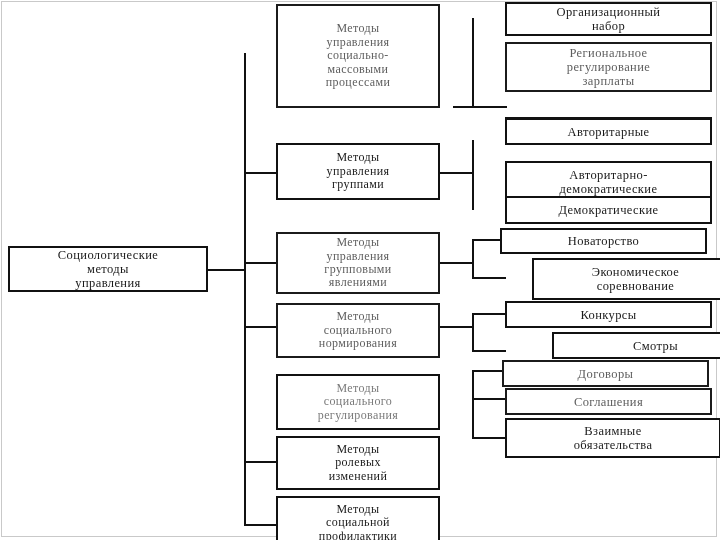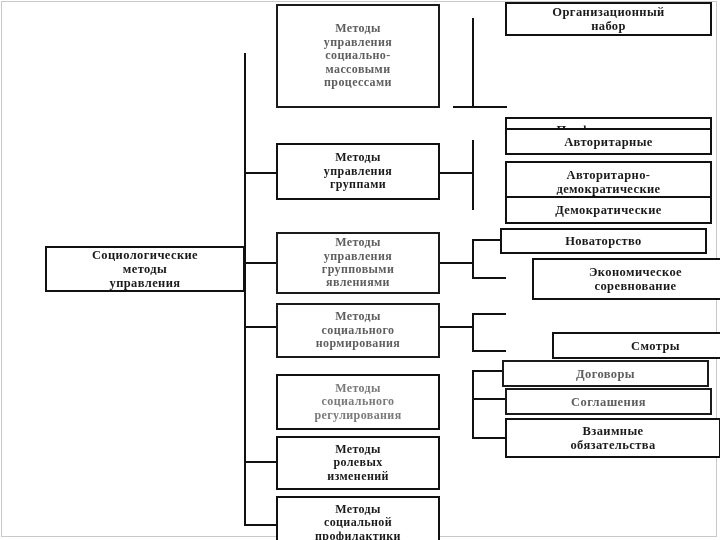--- a/index.html
+++ b/index.html
@@ -32,21 +32,21 @@
     border: 2px solid #111111;
     background: #ffffff;
     display: flex;
     align-items: center;
     justify-content: center;
     text-align: center;
     color: #1a1a1a;
     line-height: 1.12;
     letter-spacing: 0.4px;
     padding: 1px 3px;
-    font-weight: 700;
+    font-weight: 400;
     white-space: pre-line;
   }
   .node.soft {
     color: #5e5e5e;
     border-color: #1b1b1b;
   }
   .node.lighter {
     color: #7a7a7a;
   }
   .node.root {
@@ -96,21 +96,21 @@
   <div class="line v" style="left:472px; top:313px; height:38px;"></div>
   <div class="line h" style="left:438px; top:326px; width:36px;"></div>
   <div class="line h" style="left:472px; top:313px; width:34px;"></div>
   <div class="line h" style="left:472px; top:350px; width:34px;"></div>
 
   <div class="line v" style="left:472px; top:370px; height:68px;"></div>
   <div class="line h" style="left:472px; top:370px; width:34px;"></div>
   <div class="line h" style="left:472px; top:398px; width:34px;"></div>
   <div class="line h" style="left:472px; top:437px; width:34px;"></div>
 
-  <div class="node root" style="left:8px; top:246px; width:200px; height:46px;margin-left:37px;">Социологические
+  <div class="node root" style="left:8px; top:246px; width:200px; height:46px;">Социологические
 методы
 управления</div>
 
   <div class="node lvl2 soft" style="left:276px; top:4px; width:164px; height:104px;">Методы
 управления
 социально-
 массовыми
 процессами</div>
 
   <div class="node lvl2" style="left:276px; top:143px; width:164px; height:57px;">Методы
@@ -134,35 +134,39 @@
 ролевых
 изменений</div>
 
   <div class="node lvl2" style="left:276px; top:496px; width:164px; height:54px;">Методы
 социальной
 профилактики</div>
 
   <div class="node lvl3" style="left:505px; top:2px; width:207px; height:34px;">Организационный
 набор</div>
 
+  <div class="node lvl3 soft" style="left:505px; top:42px; width:207px; height:50px;">Региональное
+регулирование
+зарплаты</div>
 
   <div class="node lvl3" style="left:505px; top:97px; width:207px; height:26px;margin-top:20px;">Профориентация</div>
 
-  <div class="node lvl3" style="left:505px; top:128px; width:207px; height:27px;">Авторитарные</div>
+  <div class="node lvl3" style="left:505px; top:118px; width:207px; height:27px;">Авторитарные</div>
 
   <div class="node lvl3" style="left:505px; top:161px; width:207px; height:42px;">Авторитарно-
 демократические</div>
 
   <div class="node lvl3" style="left:505px; top:196px; width:207px; height:28px;">Демократические</div>
 
   <div class="node lvl3" style="left:500px; top:228px; width:207px; height:26px;">Новаторство</div>
 
   <div class="node lvl3" style="left:532px; top:258px; width:207px; height:42px;">Экономическое
 соревнование</div>
 
+  <div class="node lvl3" style="left:505px; top:301px; width:207px; height:27px;">Конкурсы</div>
 
   <div class="node lvl3" style="left:505px; top:332px; width:207px; height:27px;margin-left:47px;">Смотры</div>
 
   <div class="node lvl3 soft" style="left:502px; top:360px; width:207px; height:27px;">Договоры</div>
 
   <div class="node lvl3 soft" style="left:505px; top:388px; width:207px; height:27px;">Соглашения</div>
 
   <div class="node lvl3" style="left:505px; top:418px; width:216px; height:40px;">Взаимные
 обязательства</div>
 

